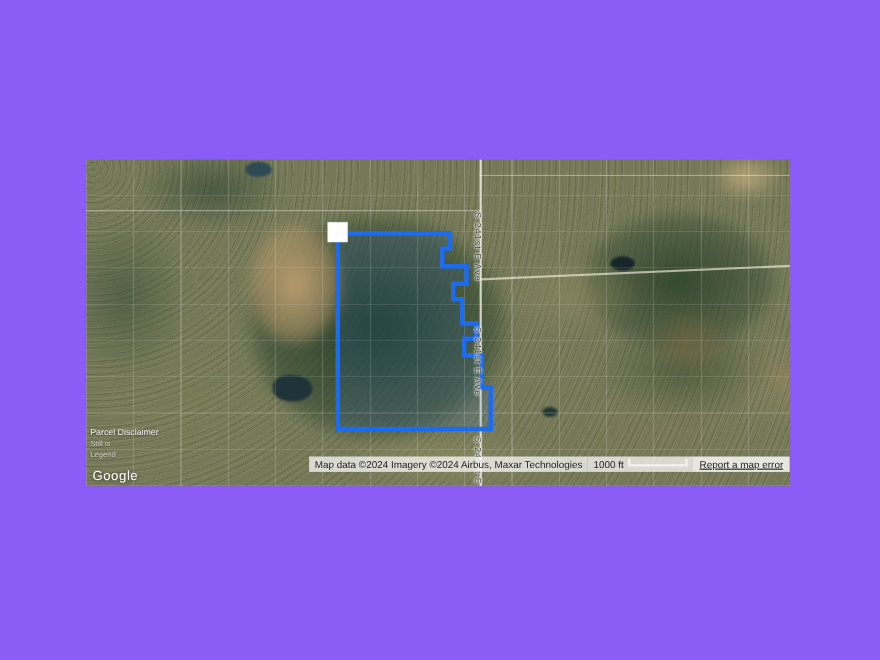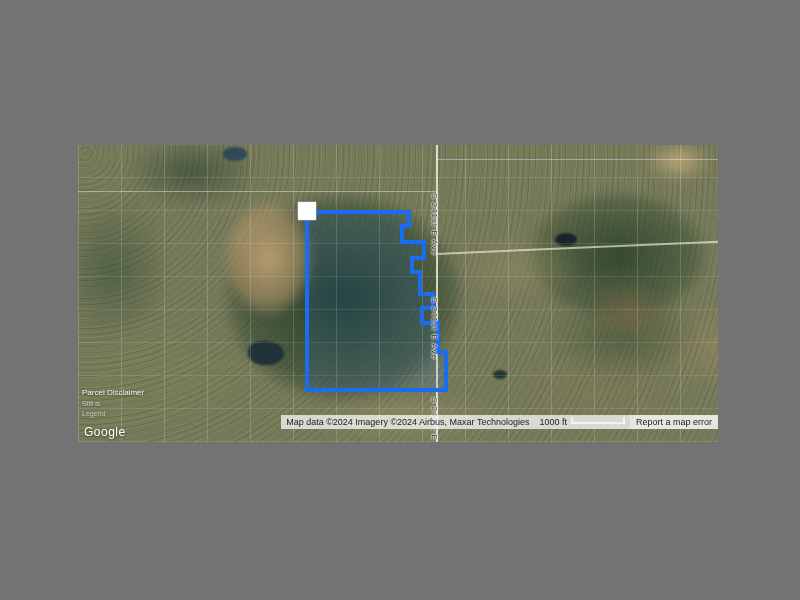--- a/index.html
+++ b/index.html
@@ -1,17 +1,17 @@
 <!DOCTYPE html>
 <html><head>
 <meta charset="utf-8">
 <style>
   * { margin:0; padding:0; box-sizing:border-box; }
   html,body { background:#fff; font-family:"Liberation Sans", sans-serif; }
-  .page { position:relative; width:800px; height:600px; background:#737373; overflow:hidden; }
+  .page { position:relative; width:800px; height:600px; background:#8b5cf6; overflow:hidden; }
 
   
   .map {
     position:absolute; left:78px; top:145px; width:640px; height:297px;
     overflow:hidden; cursor:grab; background:#75795a;
   }
   .sat-base {
     position:absolute; inset:0;
     background-color:#767a59;
     background-image:
@@ -66,21 +66,21 @@
   .google-logo {
     position:absolute; left:6px; bottom:3px; font-size:12px; font-weight:500;
     color:#fff; letter-spacing:.5px; text-shadow:0 1px 3px rgba(0,0,0,0.55); cursor:pointer;
   }
 
   .attr-bar { position:absolute; right:0; bottom:13px; height:14px; display:flex; align-items:stretch; font-size:9px; color:#1c1c1c; }
   .attr-text { background:rgba(250,250,250,0.75); padding:0 5px; line-height:14px; white-space:nowrap; }
   .scale-wrap { background:rgba(250,250,250,0.75); display:flex; align-items:center; padding:0 5px; gap:4px; }
   .scale-label { line-height:14px; white-space:nowrap; }
   .scale-bar { width:54px; height:7px; border-left:2px solid #f2f2f2; border-right:2px solid #f2f2f2; border-bottom:2px solid #f2f2f2; margin-top:-3px; }
-  .report-box { background:rgba(255,255,255,0.82); padding:0 6px; line-height:14px; white-space:nowrap; cursor:pointer; }
+  .report-box { background:rgba(255,255,255,0.82); padding:0 6px; line-height:14px; white-space:nowrap; cursor:pointer;text-decoration:underline; }
 
   
   .footer-row {
     position:absolute; left:78px; top:442px; width:640px; height:20px;
     background:#fff; border-bottom:2px solid #3a3a3a;
   }
   .filter-text { position:absolute; left:1px; top:3px; font-size:11px; color:#222; }
   .mls-copy { position:absolute; right:1px; bottom:4px; font-size:6px; color:#b7a6a6; letter-spacing:.3px; }
 </style>
 </head>

